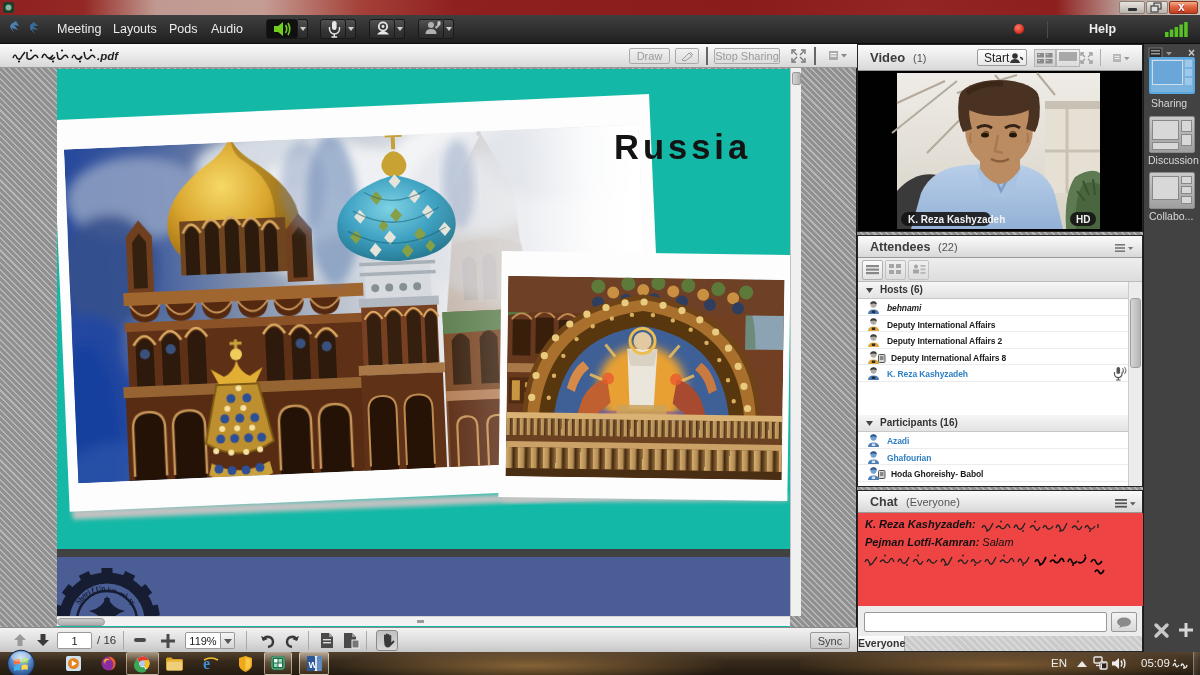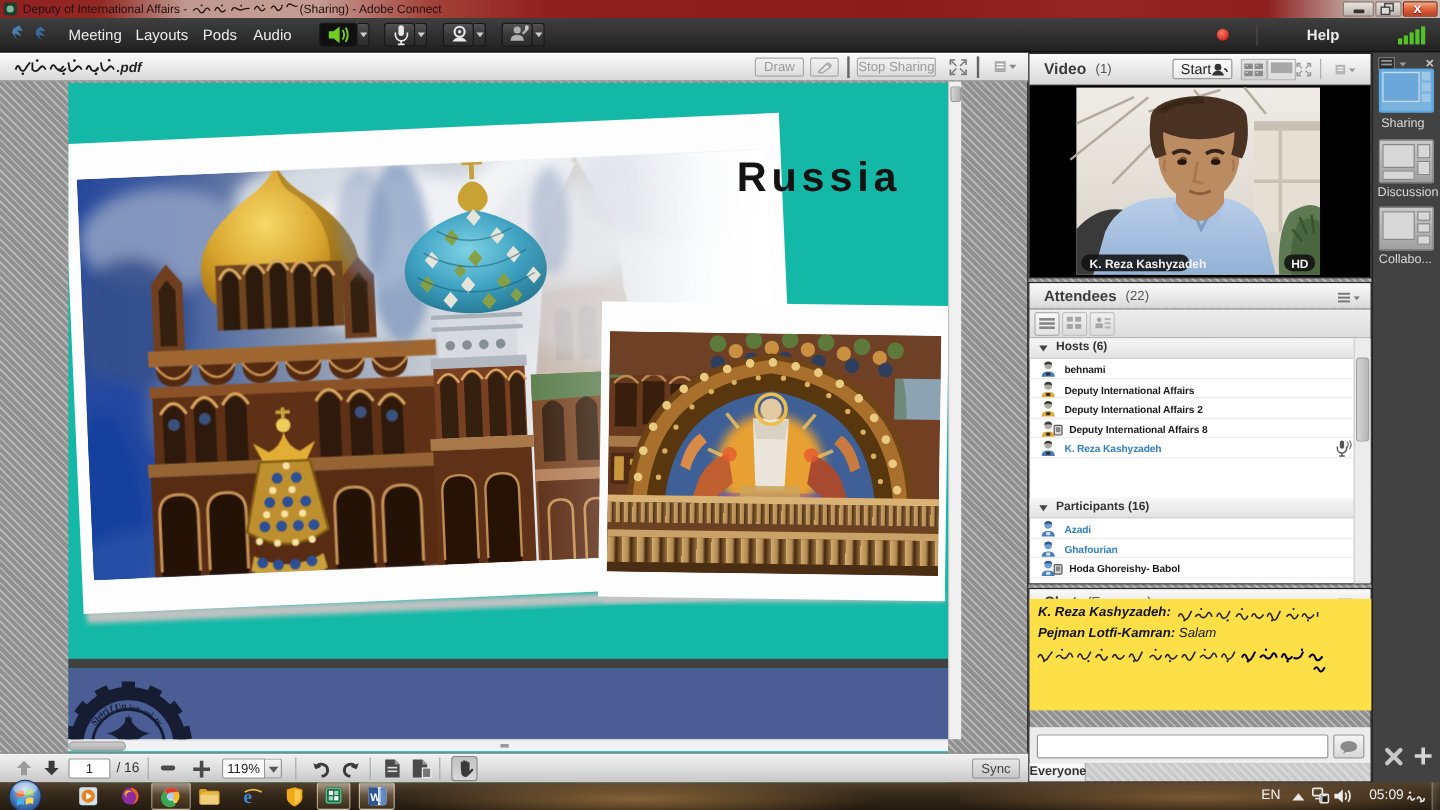--- a/index.html
+++ b/index.html
@@ -32,21 +32,21 @@
 .pod{border:1px solid #262626}
 #videopod{left:857px;top:44px;width:286px;height:188px}
 #vidhead{left:0;top:0;width:284px;height:26px}
 #vidblack{left:0;top:26px;width:284px;height:160px;background:#010101}
 #attpod{left:857px;top:235px;width:286px;height:252px}
 #atthead{left:0;top:0;width:284px;height:22px}
 #atttools{left:0;top:22px;width:284px;height:24px;background:linear-gradient(180deg,#eee,#dcdcdc);border-bottom:1px solid #bbb}
 #attlist{left:0;top:46px;width:284px;height:204px;background:#fff}
 #chatpod{left:857px;top:490px;width:286px;height:162px}
 #chathead{left:0;top:0;width:284px;height:22px}
-#chatbody{left:0;top:8px;width:331px;height:93px;background:#fde047}
+#chatbody{left:0;top:22px;width:331px;height:93px;background:#ef4444}
 #chatinputrow{left:0;top:115px;width:284px;height:30px;background:#ececec}
 #chattabs{left:0;top:145px;width:284px;height:15px;background:repeating-linear-gradient(45deg,#d8d8d8 0 2px,#cacaca 2px 5px)}
 .podtitle{position:absolute;left:12px;top:5px;font-size:13px;font-weight:bold;color:#3c3c3c}
 .podcount{position:absolute;font-size:11px;color:#555}
 
 .secthead{position:absolute;left:0;width:270px;height:17px;background:linear-gradient(180deg,#f6f6f6,#e3e3e3);border-bottom:1px solid #c8c8c8;font-size:10px;font-weight:bold;color:#333}
 .attrow{position:absolute;left:0;width:270px;height:16.5px;border-bottom:1px solid #ececec;font-size:8.5px;font-weight:bold;color:#1a1a1a;letter-spacing:-0.1px}
 .attname{position:absolute;left:29px;top:4px;white-space:nowrap}
 .blue{color:#2f7fc4}
 
@@ -57,28 +57,20 @@
 #taskbar{left:0;top:652px;width:1200px;height:23px;background:linear-gradient(180deg,#54422e,#372a1c 40%,#2a2014 78%,#241b10)}
 .trayico{position:absolute;color:#f0f0f0}
 svg{position:absolute;overflow:visible}
 </style></head><body>
 
 <div class="abs" id="titlebar">
  <svg class="abs" style="left:3px;top:2px" width="11" height="11">
       <rect width="11" height="11" rx="2" fill="#1f3d2a"></rect>
       <circle cx="5.5" cy="5.5" r="3" fill="#7fb89a"></circle>
     </svg>
- <div class="abs" id="titletext">Deputy of International Affairs - <svg width="88" height="9" viewBox="0 0 88 9" style="position:relative;top:1px;display:inline-block">
-        <path d="M2 6q3-4 5 0t5-1q2-3 4 1m4 0q2-5 4-1t5 0m5 1q1-4 4-2t5 1t6-1m4 1q2-5 4-1t5 0m5 0q2-4 4 0t5-1m4 0q1-4 4-2t5 1" fill="none" stroke="#2a1212" stroke-width="1.1"></path>
-        <circle cx="9" cy="1.5" r=".8" fill="#2a1212"></circle>
-        <circle cx="26" cy="1.5" r=".8" fill="#2a1212"></circle>
-        <circle cx="42" cy="1.7" r=".8" fill="#2a1212"></circle>
-        <circle cx="60" cy="1.5" r=".8" fill="#2a1212"></circle>
-        <circle cx="76" cy="1.7" r=".8" fill="#2a1212"></circle>
-      </svg> (Sharing) - Adobe Connect</div>
 
  <div class="abs" style="left:1119px;top:1px;width:26px;height:13px;background:linear-gradient(180deg,#e8e4e0,#b9b2ac);border:1px solid #8a8078;border-radius:2px"></div>
  <div class="abs" style="left:1128px;top:8px;width:9px;height:3px;background:#333;border-radius:1px"></div>
  <div class="abs" style="left:1146px;top:1px;width:22px;height:13px;background:linear-gradient(180deg,#e8e4e0,#b9b2ac);border:1px solid #8a8078;border-radius:2px"></div>
  <svg class="abs" style="left:1151px;top:3px" width="12" height="10">
       <rect x="3" y="0" width="7" height="6" fill="none" stroke="#444" stroke-width="1.2"></rect>
       <rect x="0" y="3" width="7" height="6" fill="#ddd" stroke="#444" stroke-width="1.2"></rect>
     </svg>
  <div class="abs" style="left:1169px;top:1px;width:29px;height:13px;background:linear-gradient(180deg,#f0b08a,#e06540 45%,#c04020);border:1px solid #8a3018;border-radius:2px"></div>
  <div class="abs" style="left:1178px;top:0px;color:#fff;font-size:12px;font-weight:bold;text-shadow:0 1px 1px #802;line-height:14px">x</div>
@@ -787,21 +779,21 @@
         </svg>
         <span style="position:absolute;left:22px;top:2px">Hosts (6)</span>
       </div>
   <div class="attrow" style="top:17px">
         <svg style="left:9px;top:1px" width="15" height="15">
           <path d="M1 14q0-4.5 5.5-4.5t5.5 4.5z" fill="#4a7db8"></path>
           <circle cx="6.5" cy="4.6" r="3.1" fill="#b0aca4"></circle>
           <path d="M3.2 4.2q0-3 3.3-3t3.3 3q-3.3-1.5-6.6 0z" fill="#3c3c3c"></path>
           <path d="M4.8 10.5h3.4v2.5H4.8z" fill="#2e2e2e"></path>
         </svg>
-        <span class="attname" style="">behnami</span>
+        <span class="attname" style="font-style:italic">behnami</span>
       </div>
   <div class="attrow" style="top:33.5px">
         <svg style="left:9px;top:1px" width="15" height="15">
           <path d="M1 14q0-4.5 5.5-4.5t5.5 4.5z" fill="#e0a93a"></path>
           <circle cx="6.5" cy="4.6" r="3.1" fill="#b0aca4"></circle>
           <path d="M3.2 4.2q0-3 3.3-3t3.3 3q-3.3-1.5-6.6 0z" fill="#3c3c3c"></path>
           <path d="M4.8 10.5h3.4v2.5H4.8z" fill="#2e2e2e"></path>
         </svg>
         <span class="attname" style="">Deputy International Affairs</span>
       </div>

